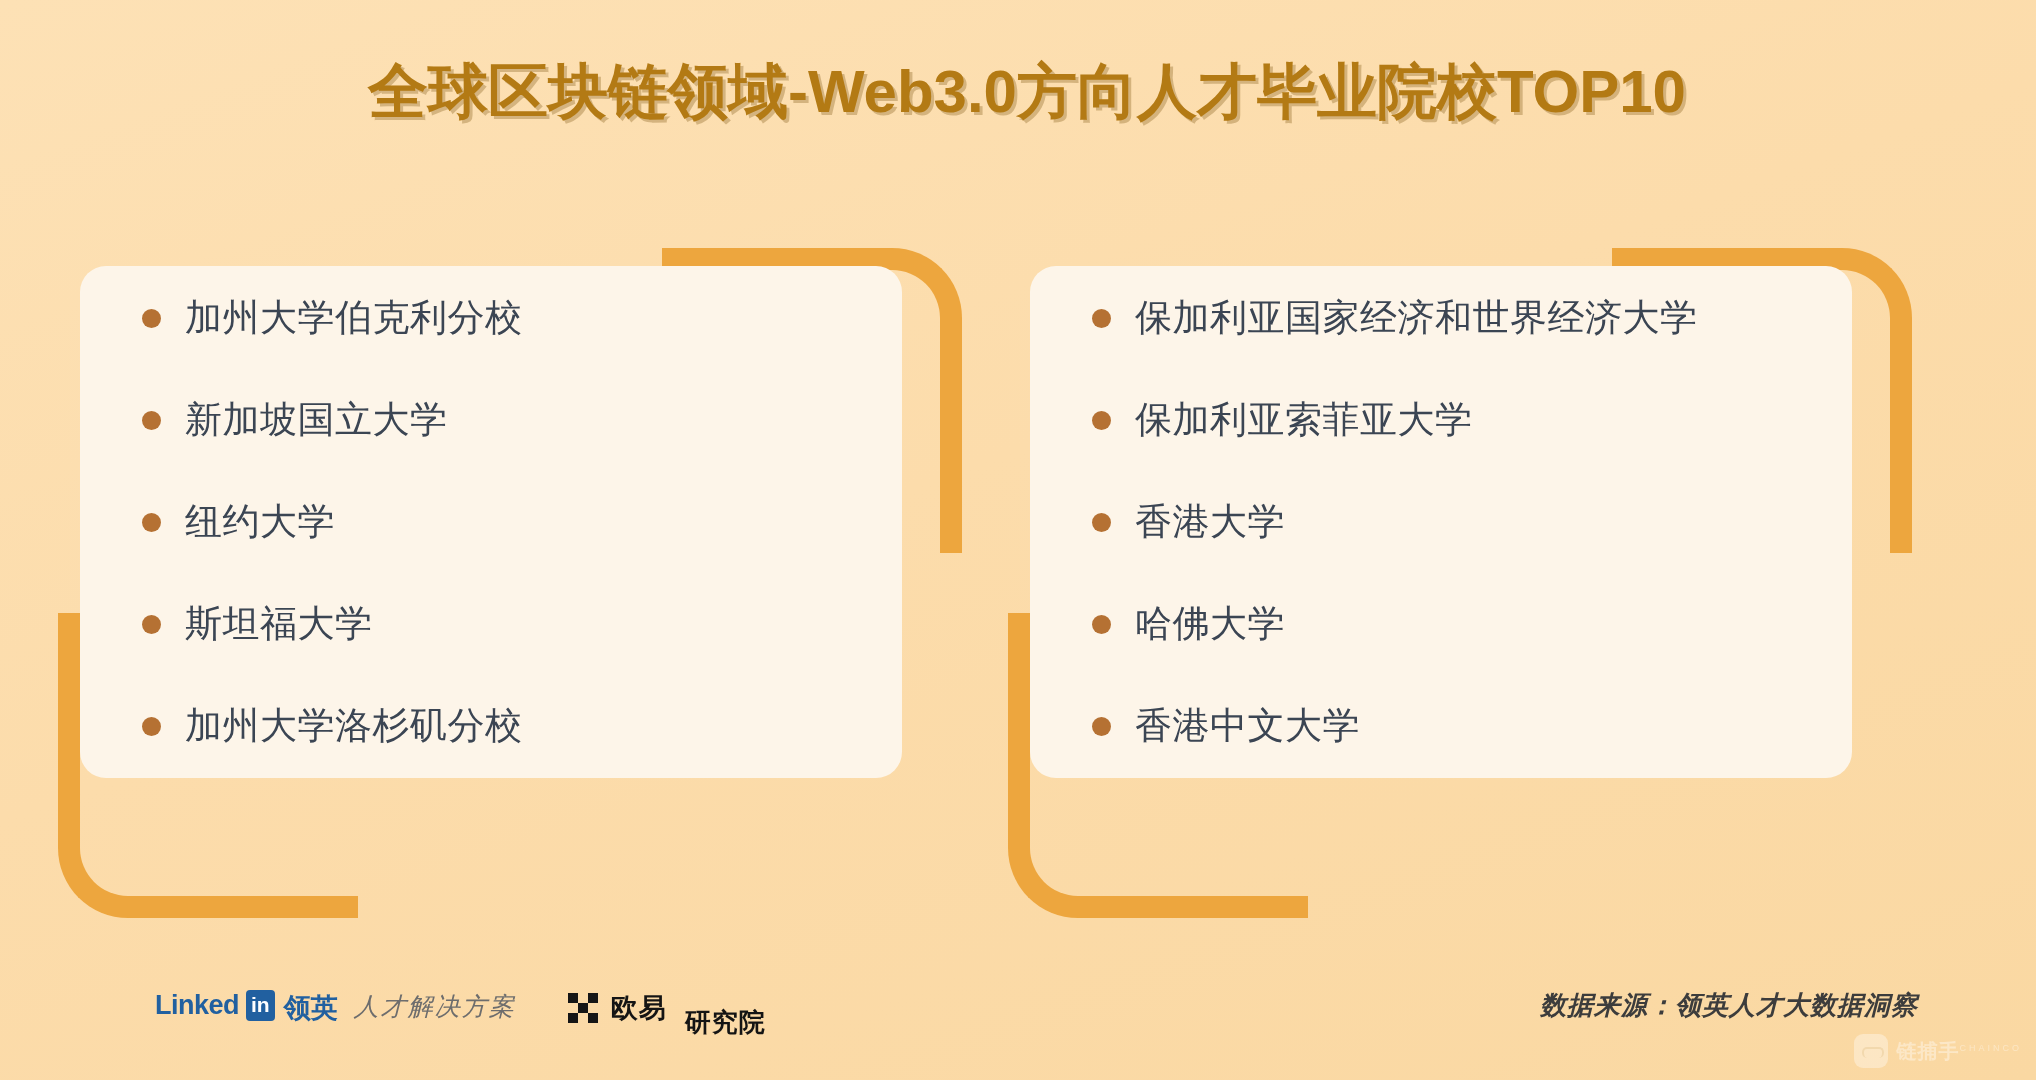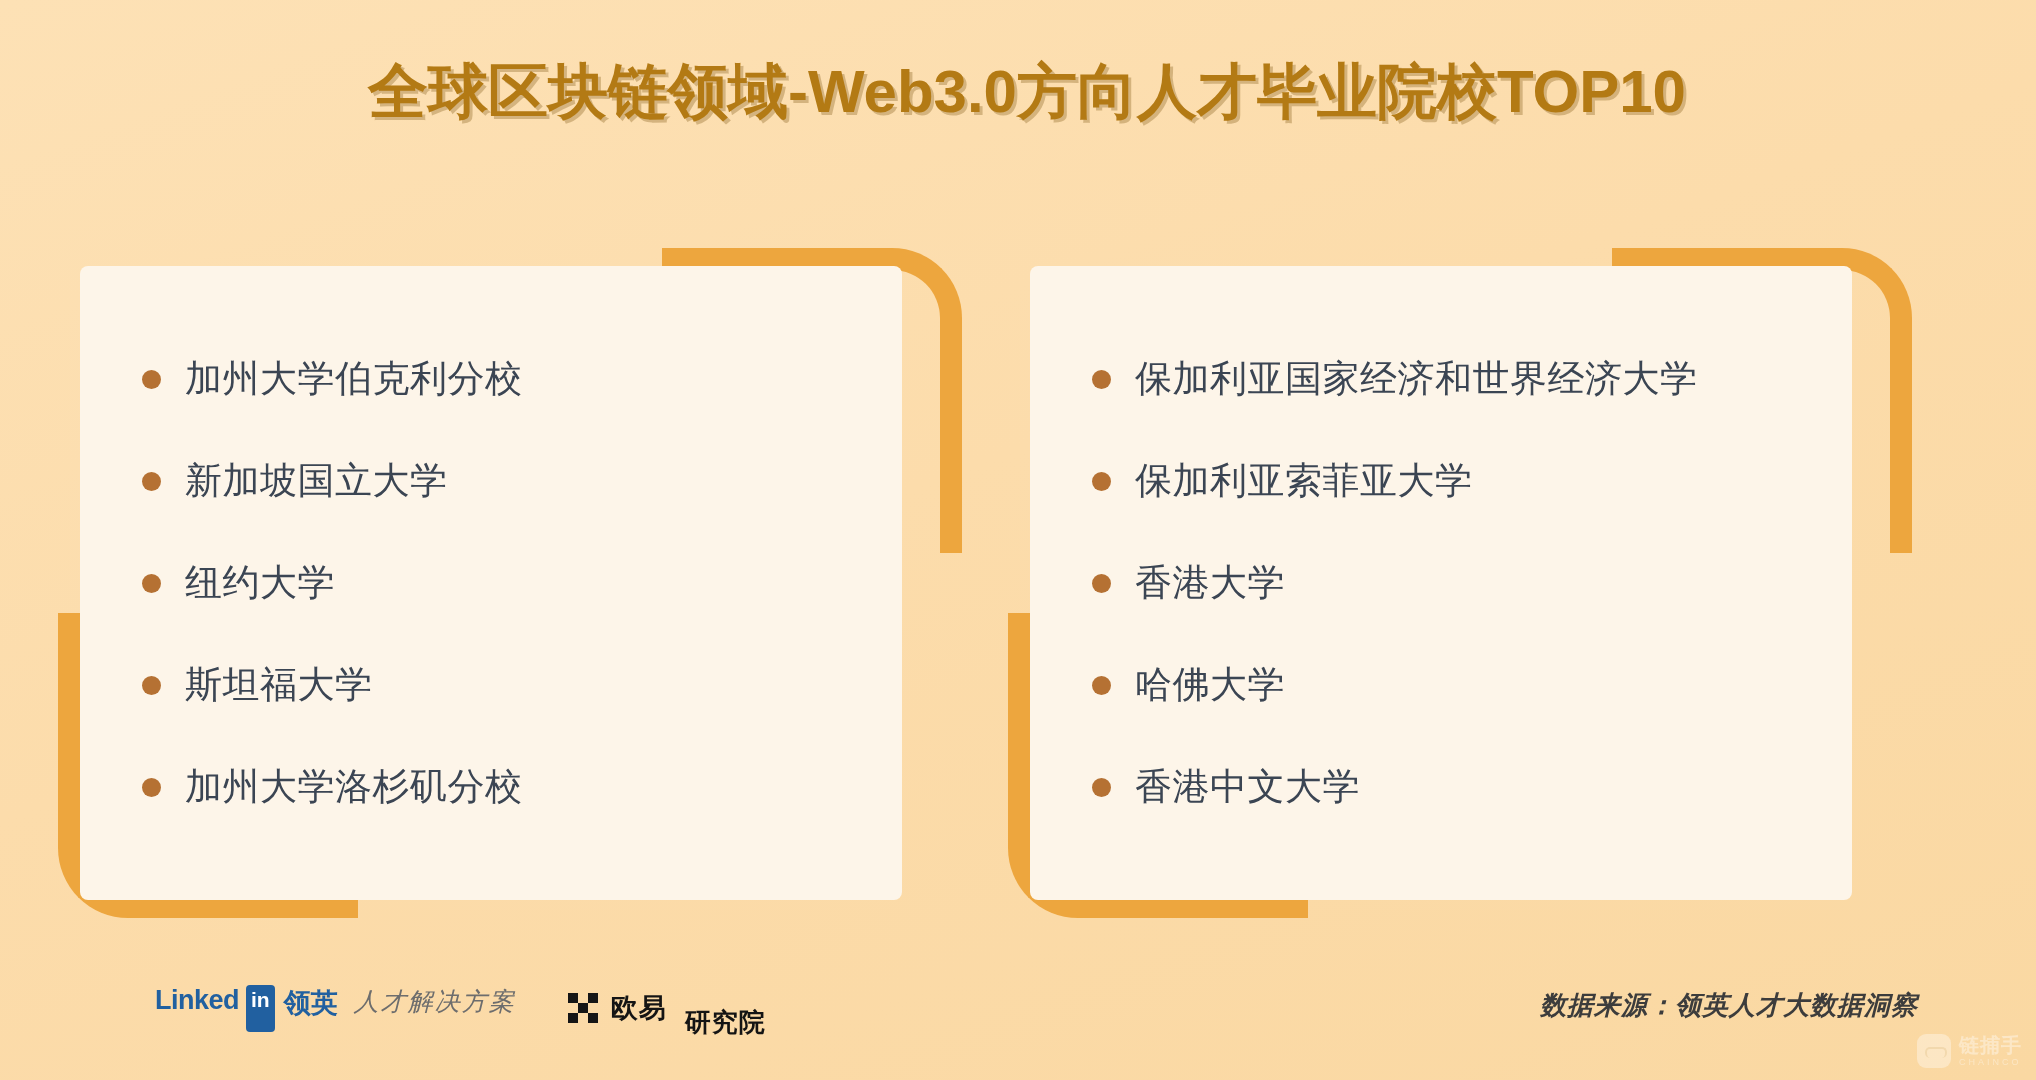--- a/index.html
+++ b/index.html
@@ -74,23 +74,23 @@
     border-top: none;
     border-bottom-left-radius: 70px;
     z-index: 0;
   }
 
   .card {
     position: absolute;
     left: 0;
     top: 28px;
     width: 822px;
-    height: 634px;
+    height: 512px;
     background: #fdf5e9;
-    border-radius: 8px;
+    border-radius: 26px;
     z-index: 2;
   }
 
   .list {
     position: absolute;
     left: 62px;
     top: 0;
     right: 30px;
     height: 100%;
     display: flex;
@@ -147,21 +147,21 @@
     font-weight: bold;
     color: #2160a0;
     letter-spacing: -0.5px;
   }
   .li-badge {
     background: #2160a0;
     color: #ffffff;
     font-size: 21px;
     font-weight: bold;
     line-height: 1;
-    padding: 4px 5px 22px 5px;
+    padding: 4px 5px 6px 5px;
     border-radius: 4px;
     font-family: "Liberation Sans", sans-serif;
   }
   .li-cn {
     font-size: 27px;
     font-weight: bold;
     color: #2160a0;
     margin-left: 2px;
   }
   .li-tag {
@@ -239,21 +239,20 @@
     content: "";
     position: absolute;
     left: 8px; top: 13px;
     width: 18px; height: 9px;
     border: 2.5px solid #e8d9bd;
     border-radius: 5px;
     border-bottom: none;
   }
   .wm-text {
     display: flex;
-    flex-direction: column;
     line-height: 1;
   }
   .wm-main {
     font-size: 20px;
     font-weight: bold;
     color: rgba(255,255,255,0.92);
     letter-spacing: 1px;
   }
   .wm-sub {
     font-size: 9px;

